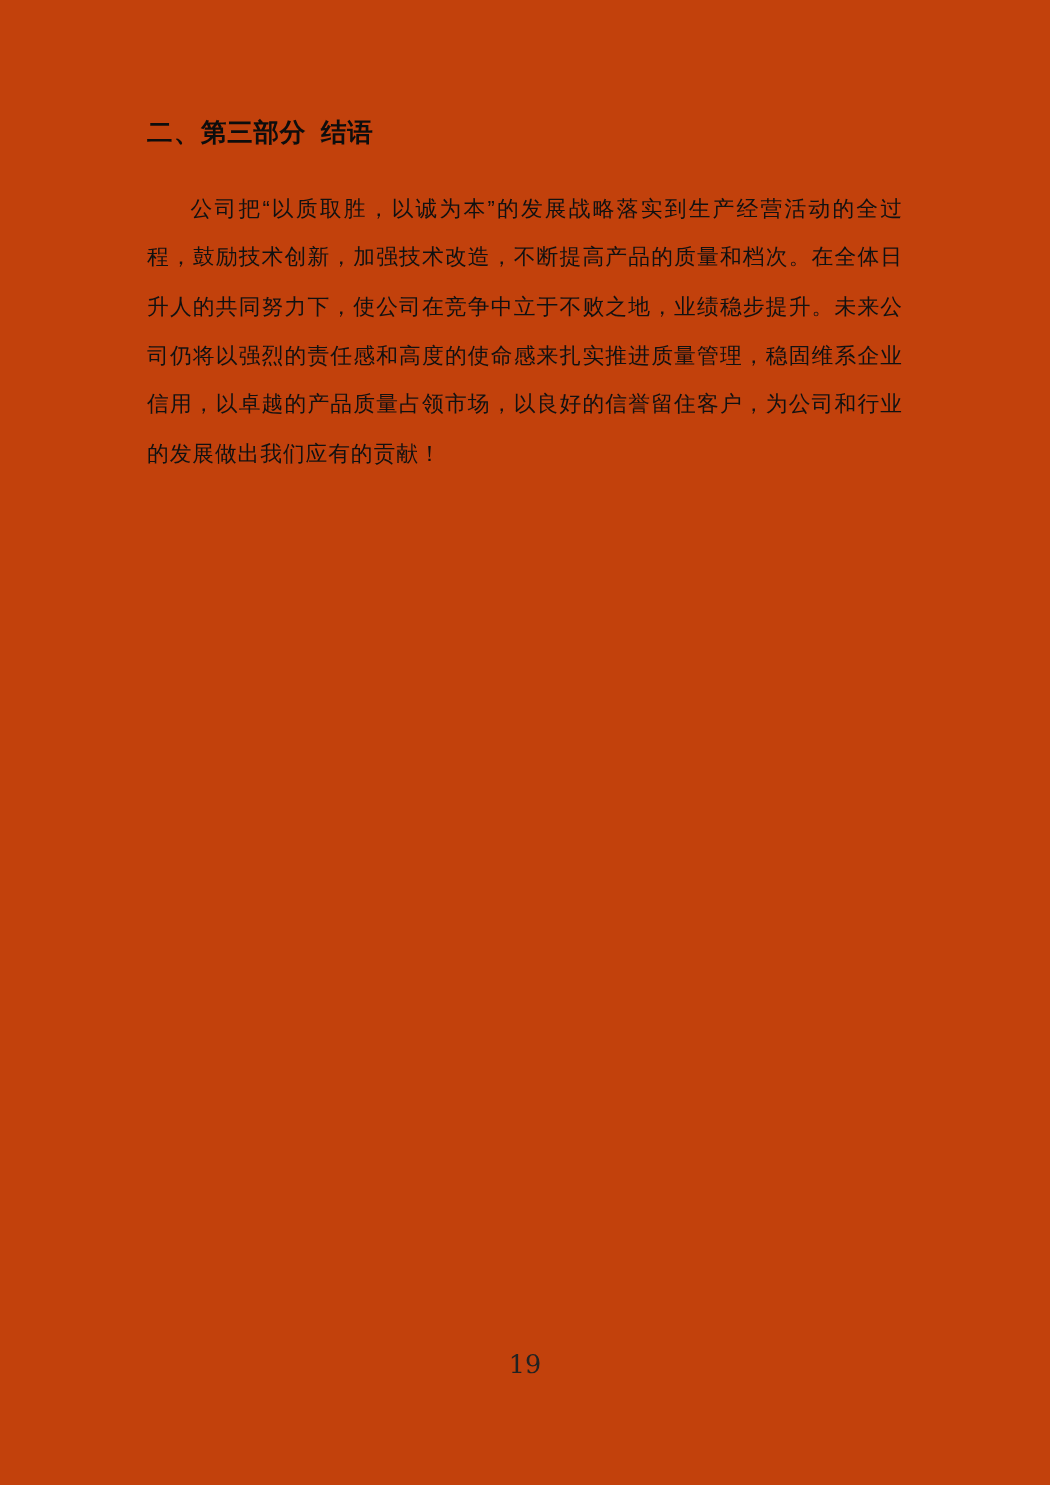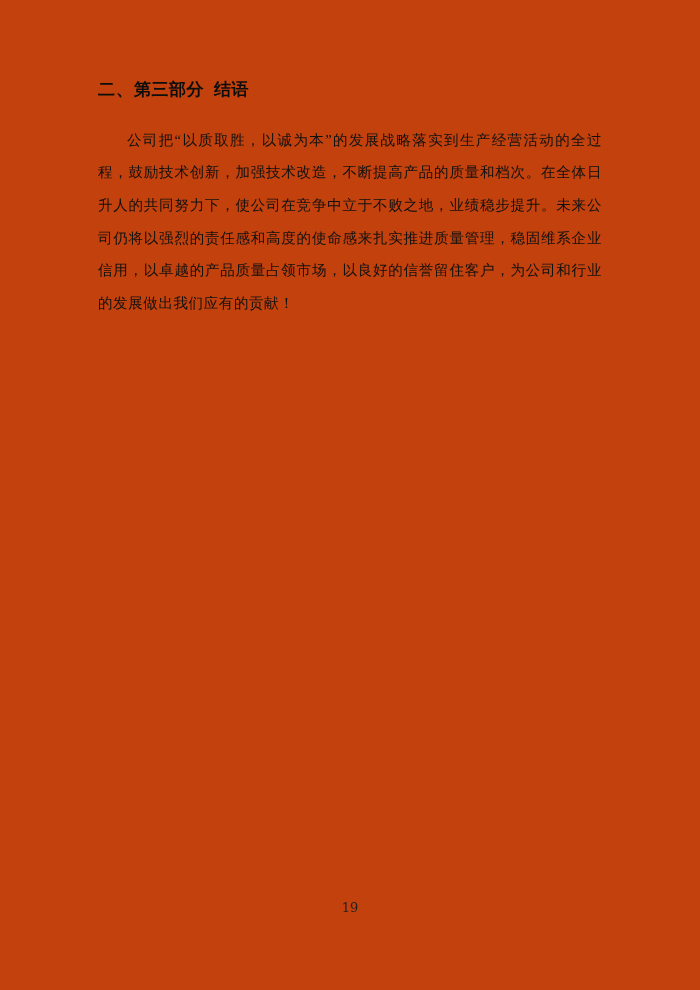--- a/index.html
+++ b/index.html
@@ -38,38 +38,38 @@
     line-height: 1.4;
   }
   .heading .h-num {
     letter-spacing: 1px;
   }
   .heading .h-sep {
     display: inline-block;
     width: 10px;
   }
   .body-para {
-    font-family: Liberation Serif, serif;
+    font-family: Liberation Sans, sans-serif;
     font-size: 14.5px;
     line-height: 2.25;
     color: #111111;
     text-align: justify;
     text-justify: inter-ideograph;
     text-indent: 2em;
     margin: 0;
     letter-spacing: 0.6px;
   }
   .page-number {
     position: absolute;
     left: 0;
     right: 0;
     top: 900px;
     text-align: center;
     font-family: "DejaVu Serif", serif;
-    font-size: 13px;
+    font-size: 17px;
     color: #222222;
   }
 </style>
 </head>
 <body>
 
 <div class="page">
 
   <div class="content">
 

